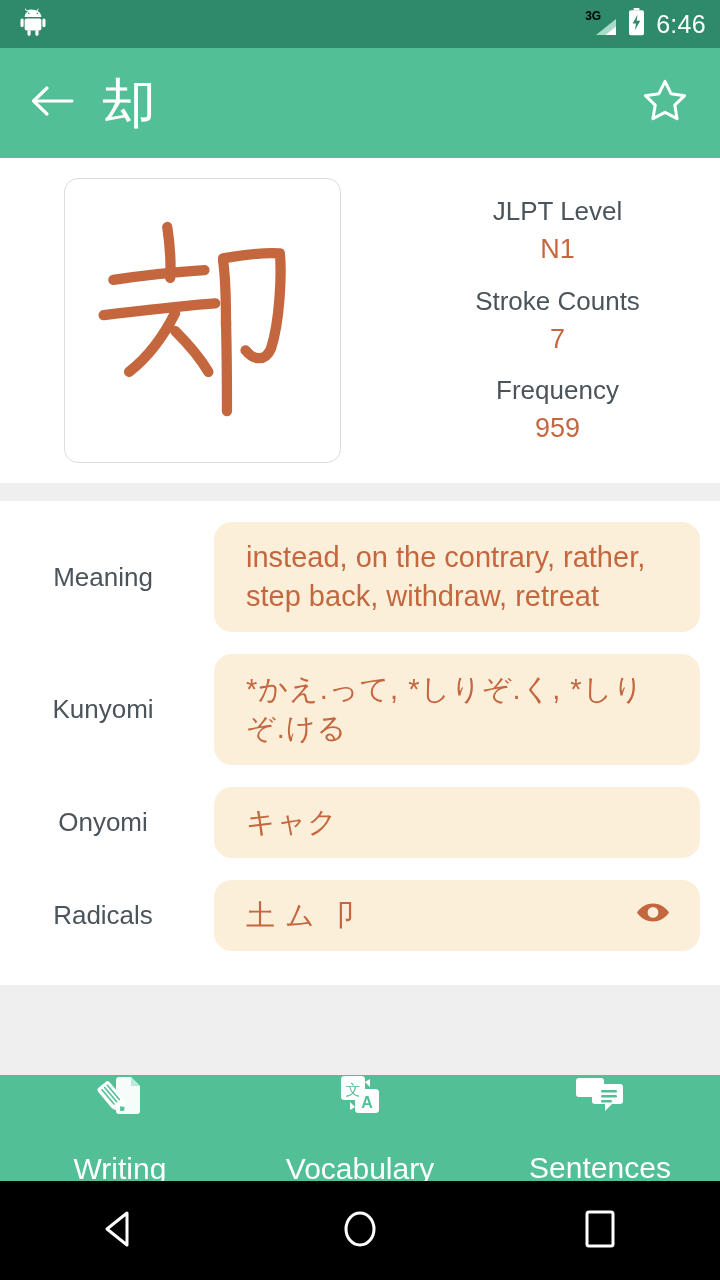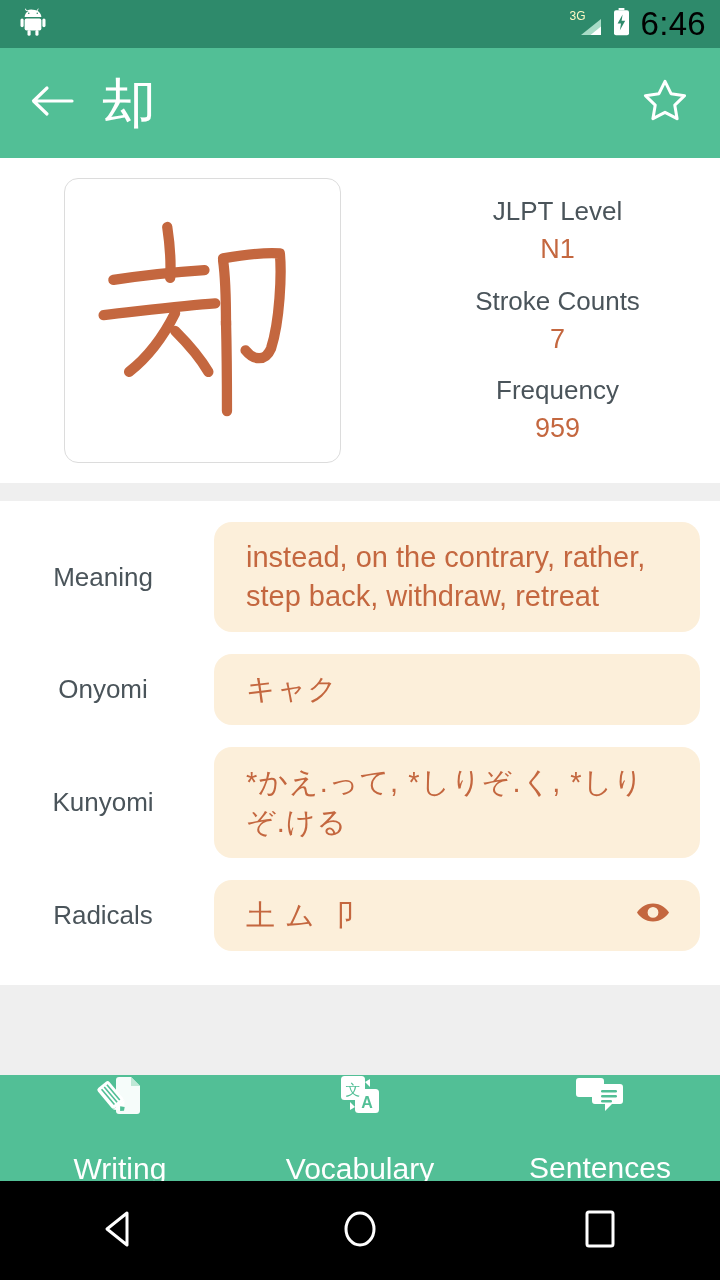--- a/index.html
+++ b/index.html
@@ -12,23 +12,23 @@
   #app { position:relative; width:720px; height:1280px; background:#ffffff; }
 
   
   .statusbar{
     position:absolute; top:0; left:0; width:720px; height:48px;
     background:#2e8a6b; display:flex; align-items:center;
     padding:0 14px 0 18px;
   }
   .sb-left{ display:flex; align-items:center; }
   .sb-right{ margin-left:auto; display:flex; align-items:center; gap:11px; }
-  .sb-time{ color:#000000; font-size:33px; letter-spacing:.3px; }
+  .sb-time{ color:#ffffff; font-size:25px; letter-spacing:.3px; }
   .sig-wrap{ position:relative; width:30px; height:26px; }
-  .sig-3g{ position:absolute; left:-2px; top:-2px; font-size:12px; color:#fef9c3; font-weight:normal; }
+  .sig-3g{ position:absolute; left:-2px; top:-2px; font-size:12px; color:#000000; font-weight:bold; }
   .sig-tri{ position:absolute; right:0; bottom:1px; width:22px; height:18px; }
 
   
   .appbar{
     position:absolute; top:48px; left:0; width:720px; height:110px;
     background:#52bf96; display:flex; align-items:center; padding:0 26px;
   }
   .back-btn{ width:52px; height:52px; display:flex; align-items:center; justify-content:center; cursor:pointer; }
   .appbar-title{
     color:#ffffff; font-size:54px; line-height:1;
@@ -197,27 +197,27 @@
   <div class="sep sep-top"></div>
 
   <div class="details">
 
     <div class="row">
       <div class="row-label">Meaning</div>
       <div class="row-value">instead, on the contrary, rather, step back, withdraw, retreat</div>
     </div>
 
     <div class="row">
+      <div class="row-label">Kunyomi</div>
+      <div class="row-value ja">*かえ.って, *しりぞ.く, *しりぞ.ける</div>
+    </div>
+
+    <div class="row">
       <div class="row-label">Onyomi</div>
       <div class="row-value ja">キャク</div>
-    </div>
-
-    <div class="row">
-      <div class="row-label">Kunyomi</div>
-      <div class="row-value ja">*かえ.って, *しりぞ.く, *しりぞ.ける</div>
     </div>
 
     <div class="row">
       <div class="row-label">Radicals</div>
       <div class="row-value with-icon">
         <span class="ja">土 ム 卩</span>
         <span class="eye">
           <svg width="34" height="24" viewBox="0 0 34 24" fill="#c4673f">
             <path d="M17 3C9.4 3 3.2 8.1 1 12c2.2 3.9 8.4 9 16 9s13.8-5.1 16-9c-2.2-3.9-8.4-9-16-9zm0 14.4A5.4 5.4 0 1 1 17 6.6a5.4 5.4 0 0 1 0 10.8z"></path>
             <circle cx="17" cy="12" r="3.1" fill="#fcefda"></circle>

